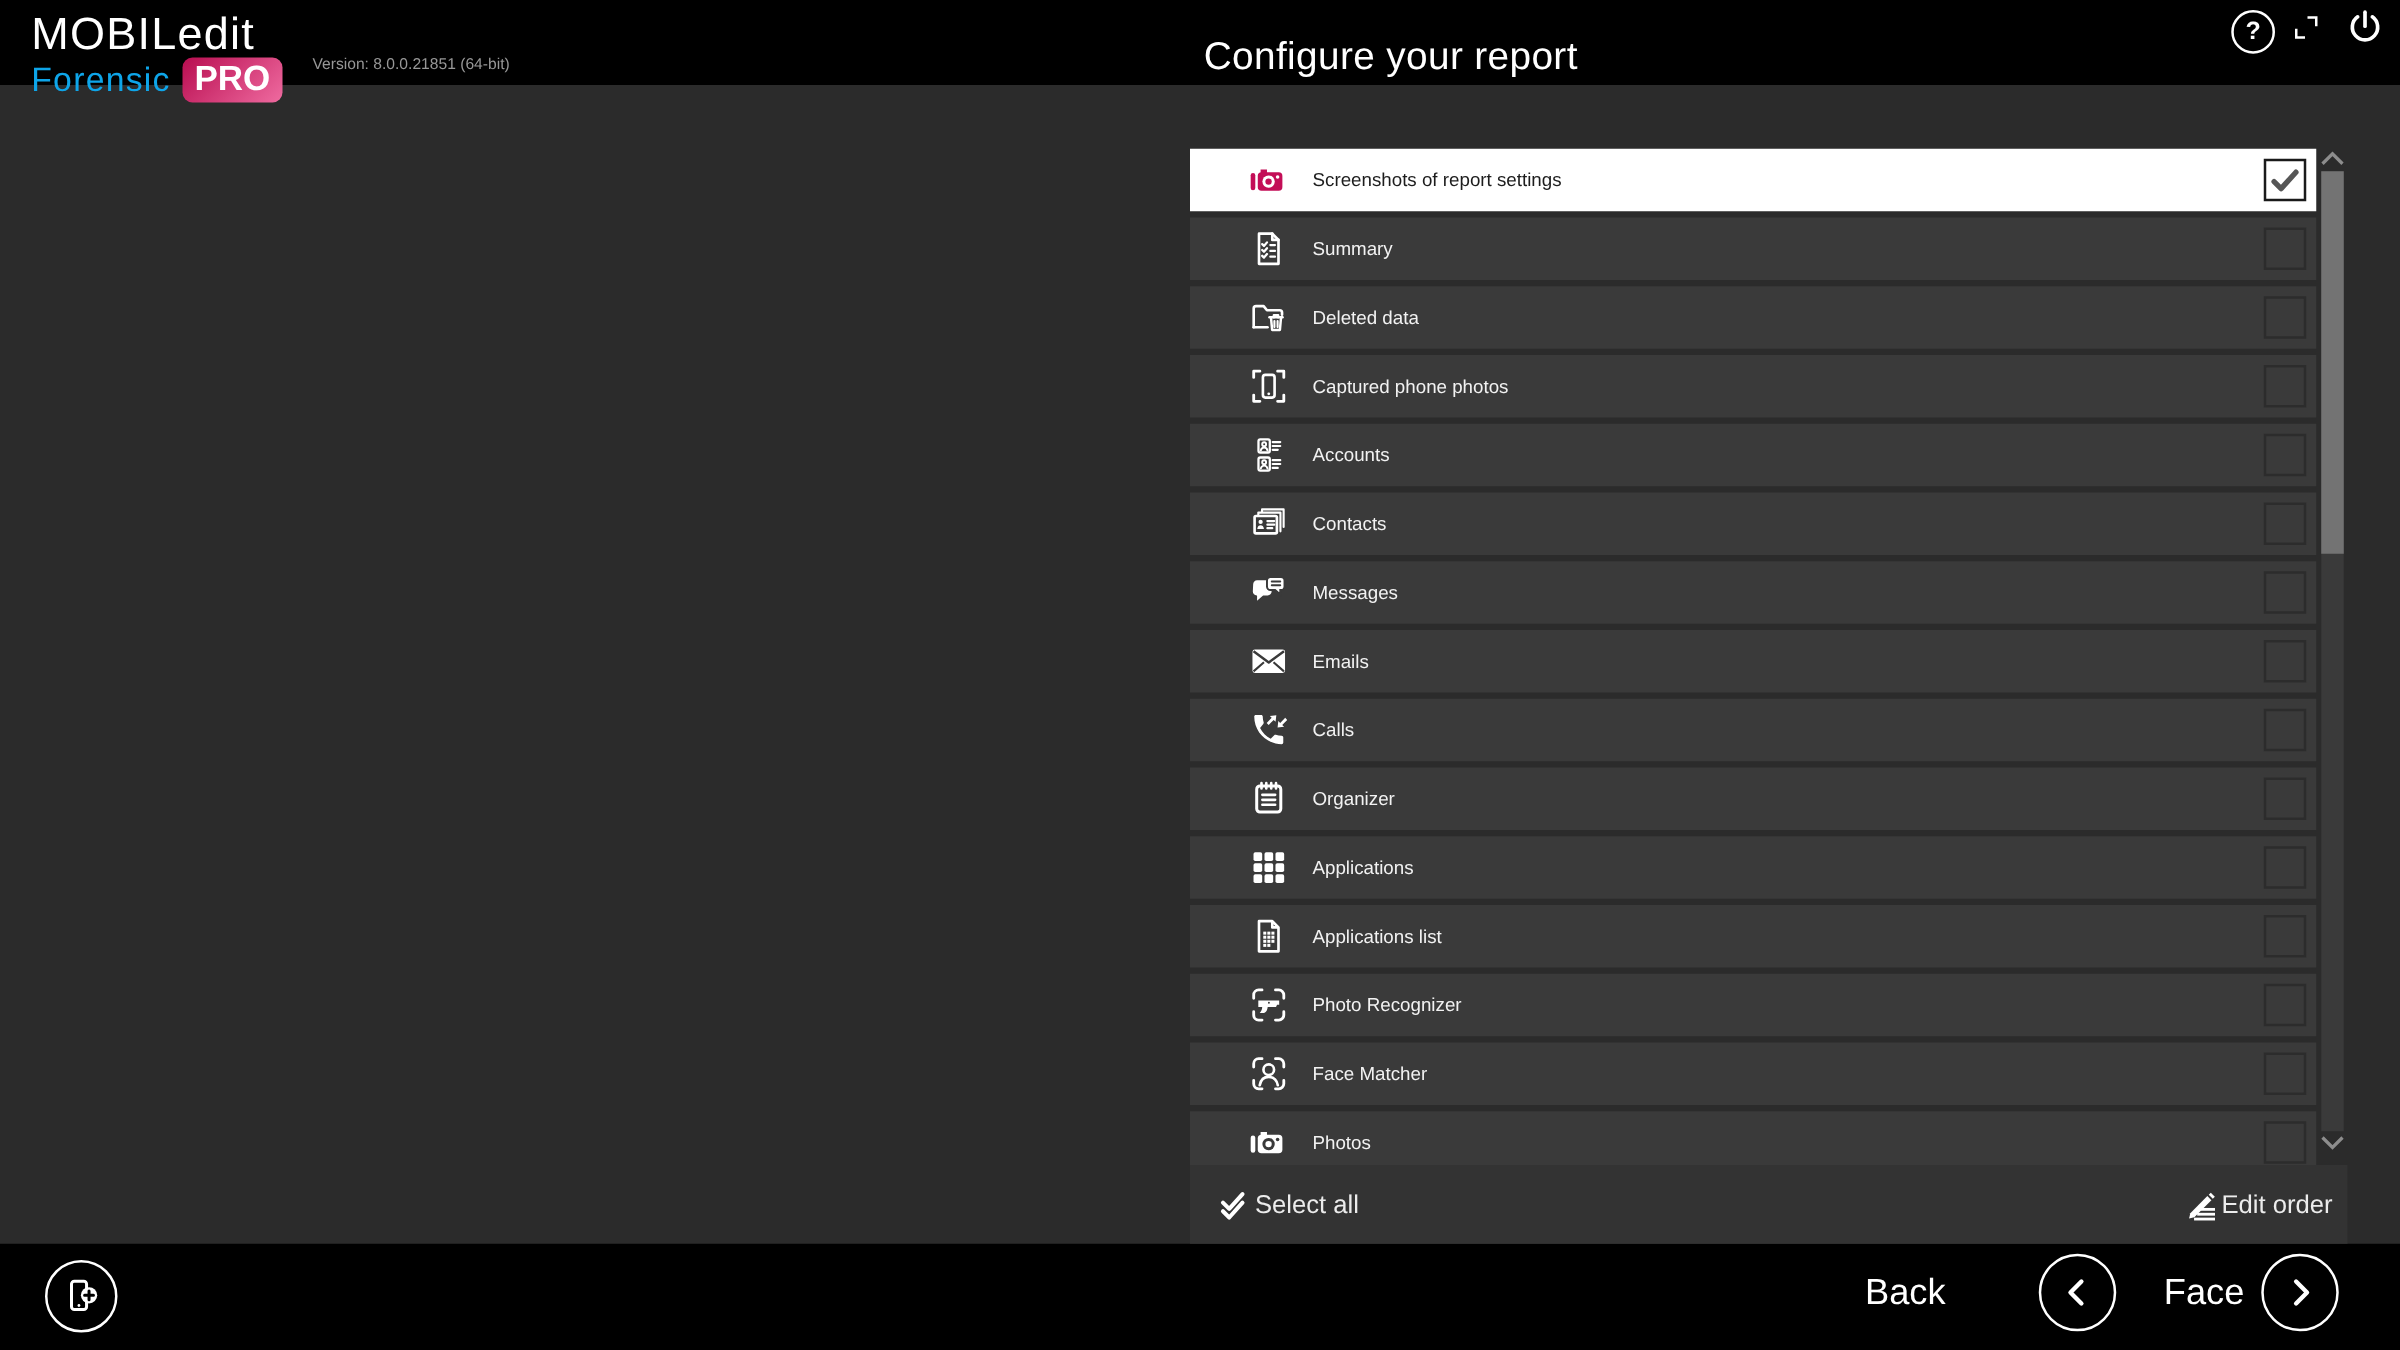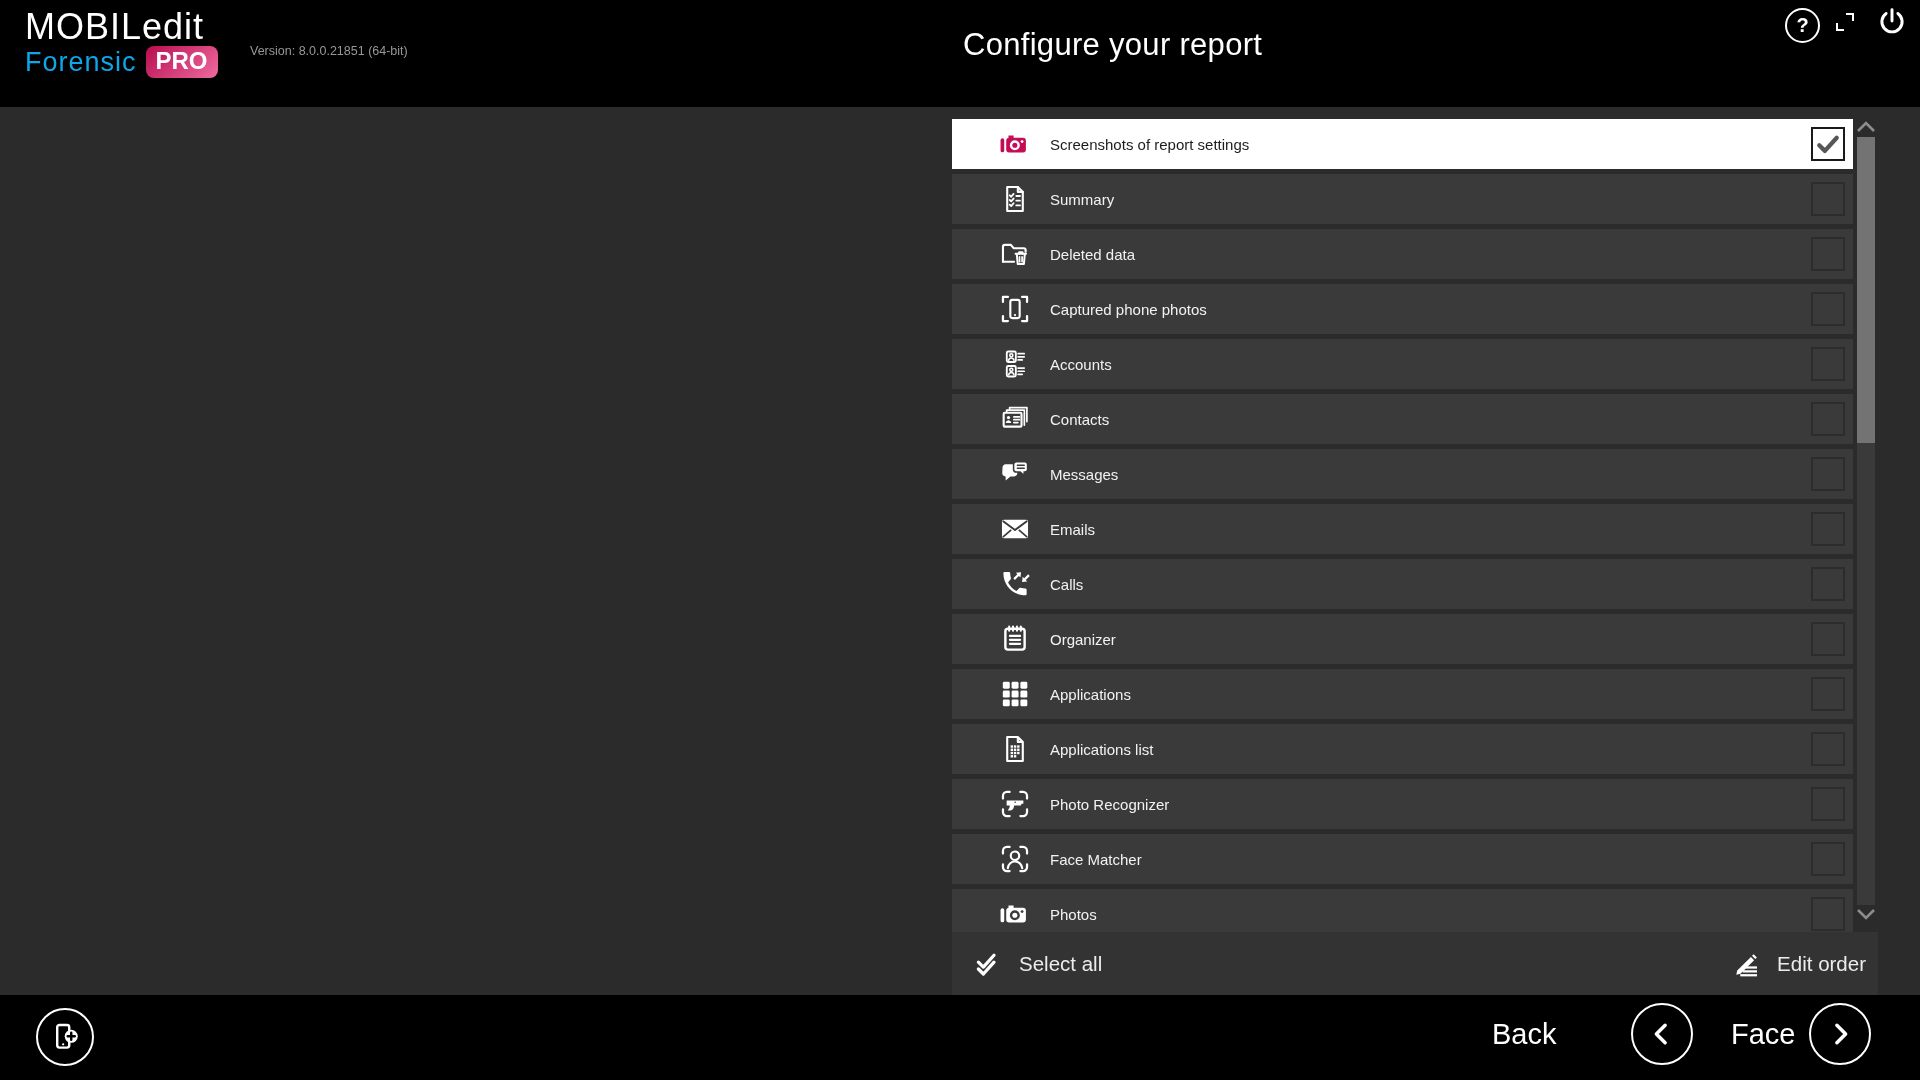--- a/index.html
+++ b/index.html
@@ -1,25 +1,25 @@
 <!DOCTYPE html>
 <html><head>
 <meta charset="utf-8">
 <style>
   html,body{margin:0;padding:0;background:#2b2b2b;}
   body{width:1920px;height:1080px;position:relative;overflow:hidden;
        font-family:"Liberation Sans",sans-serif;-webkit-font-smoothing:antialiased;}
 
   
-  .header{position:absolute;left:0;top:0;width:1920px;height:107px;background:#000;}
+  .header{position:absolute;left:0;top:0;width:1920px;height:68px;background:#000;}
   .logo{position:absolute;left:25px;top:8px;}
   .logo-line1{font-size:36px;font-weight:500;color:#fff;letter-spacing:1px;line-height:38px;}
   .logo-line2{display:flex;align-items:center;gap:9px;margin-top:0px;}
   .logo-forensic{font-size:27px;color:#0ea5e9;letter-spacing:1px;}
-  .logo-pro{font-size:24px;font-weight:700;color:#fff;background:linear-gradient(135deg,#b80d50,#ef6ba0);
+  .logo-pro{font-size:28px;font-weight:700;color:#fff;background:linear-gradient(135deg,#b80d50,#ef6ba0);
             padding:1px 10px 3px 10px;border-radius:8px;}
   .version{position:absolute;left:250px;top:44px;font-size:12.5px;color:#979797;}
   .screen-title{position:absolute;left:963px;top:27px;font-size:31px;font-weight:300;color:#fff;letter-spacing:.3px;}
 
   .hdr-btn{position:absolute;cursor:pointer;color:#fff;}
   .help-btn{left:1785px;top:8px;width:31px;height:31px;border:2px solid #fff;border-radius:50%;
             display:flex;align-items:center;justify-content:center;font-size:20px;font-weight:600;box-sizing:content-box;}
   .resize-btn{left:1833px;top:10px;width:24px;height:24px;}
   .power-btn{left:1876px;top:6px;width:32px;height:32px;}
 
@@ -44,21 +44,21 @@
   
   .scroll-arrow{position:absolute;width:22px;height:16px;color:#8d8d8d;cursor:pointer;}
   .scroll-up{left:1855px;top:118px;}
   .scroll-down{left:1855px;top:907px;}
   .scroll-track{position:absolute;left:1857px;top:137px;width:18px;height:768px;background:#3a3a3a;}
   .scroll-thumb{position:absolute;left:0;top:0;width:18px;height:306px;background:#737373;cursor:pointer;}
 
   
   .actions-bar{position:absolute;left:952px;top:932px;width:926px;height:63px;background:#333333;
                display:flex;align-items:center;z-index:3;}
-  .action{display:flex;align-items:center;gap:15px;color:#ececec;font-size:20.5px;cursor:pointer;}
+  .action{display:flex;align-items:center;color:#ececec;font-size:20.5px;cursor:pointer;}
   .action svg{width:30px;height:30px;display:block;color:#fff;}
   .select-all{margin-left:22px;}
   .edit-order{margin-left:auto;margin-right:12px;}
 
   
   .footer{position:absolute;left:0;top:995px;width:1920px;height:85px;background:#000;}
   .phone-add-btn{position:absolute;left:36px;top:1008px;width:54px;height:54px;border:2px solid #fff;
                  border-radius:50%;display:flex;align-items:center;justify-content:center;cursor:pointer;z-index:4;}
   .phone-add-btn svg{width:34px;height:34px;}
   .nav-label{position:absolute;font-size:29px;font-weight:300;color:#fff;z-index:4;}

